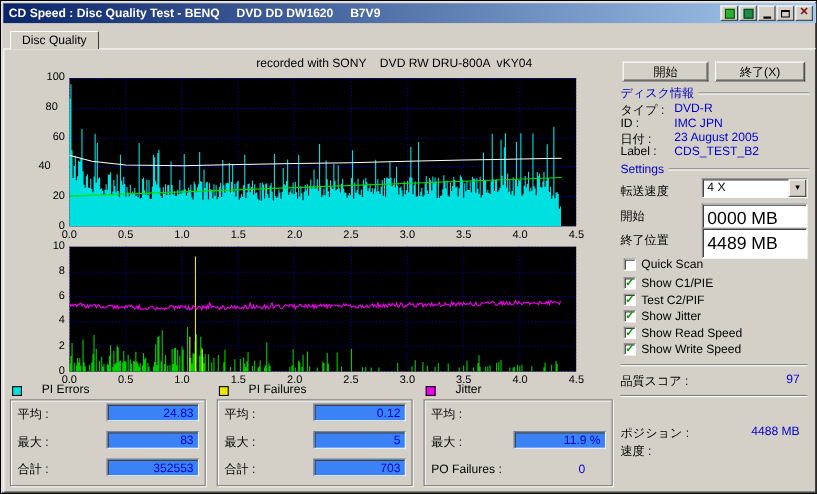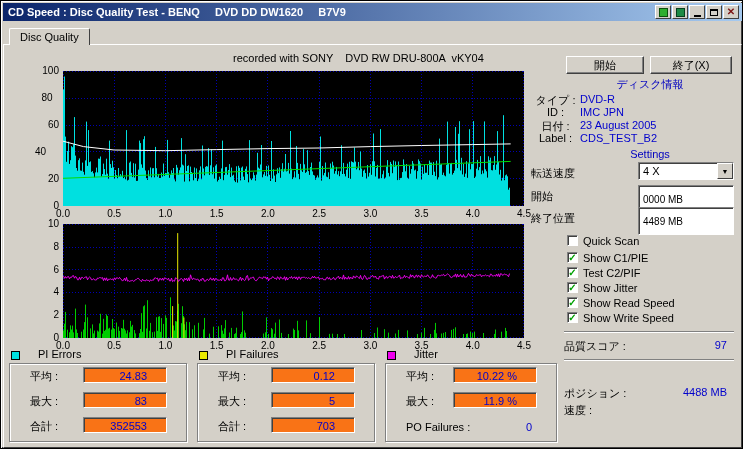--- a/index.html
+++ b/index.html
@@ -38,61 +38,61 @@
 
   .tick { position:absolute; font-size:10px; color:#000; }
 
   
   .btn { position:absolute; height:18px; background:#d4d0c8;
          border:1px solid; border-color:#fff #404040 #404040 #fff;
          box-shadow: inset -1px -1px 0 #808080;
          font-family:"Liberation Sans",sans-serif; font-size:11px;
          display:flex; align-items:center; justify-content:center; cursor:default; }
   .sect { position:absolute; left:563px; width:172px; display:flex; align-items:center; gap:4px;
-          color:#0000c0;flex-direction:column; }
+          color:#0000c0; }
   .hline { flex:1; height:2px; border-top:1px solid #808080; border-bottom:1px solid #fff; }
   .sep   { position:absolute; left:563px; width:170px; height:2px;
            border-top:1px solid #808080; border-bottom:1px solid #fff; }
 
-  .rp-row { position:absolute; left:530px; width:172px; display:flex;text-align:center; }
+  .rp-row { position:absolute; left:563px; width:172px; display:flex; }
   .rp-row .lbl { width:49px; flex:none; }
   .rp-row .val { color:#0000cc; }
 
   .rp-kv { position:absolute; left:563px; width:163px; display:flex; justify-content:space-between;text-align:right; }
   .rp-kv .val { color:#0000cc; }
 
   .tfield { position:absolute; left:637px; width:96px; height:28px; background:#fff;
             border:1px solid; border-color:#808080 #fff #fff #808080;
             box-shadow: inset 1px 1px 0 #404040;
-            font-family:"Liberation Sans",sans-serif; font-size:10px; padding:1px 3px 0 4px; }
+            font-family:"Liberation Sans",sans-serif; font-size:16px; padding:1px 3px 0 4px; }
   .combo { position:absolute; left:637px; width:96px; height:18px; display:flex;
            border:1px solid; border-color:#808080 #fff #fff #808080;
            box-shadow: inset 1px 1px 0 #404040; background:#fff; }
   .combo-val { flex:1; padding:2px 0 0 4px; }
   .combo-btn { width:16px; background:#d4d0c8; border:1px solid;
                border-color:#fff #404040 #404040 #fff;
                display:flex; align-items:center; justify-content:center; font-size:7px; }
 
   .cb-row { position:absolute; left:566px; height:13px; display:flex; align-items:center; gap:5px; }
   .cb { width:11px; height:11px; background:#fff; flex:none;
         border:1px solid; border-color:#808080 #fff #fff #808080;
         box-shadow: inset 1px 1px 0 #404040;
         color:#00a000; font-size:10px; font-weight:bold; line-height:9px; text-align:center; }
 
   
   .legend { position:absolute; top:348px; display:flex; align-items:flex-end; gap:18px; height:11px; }
   .sw { width:9px; height:9px; border:1px solid #000; }
   .groupbox { position:absolute; top:362px; height:79px;
               border:1px solid #808080; box-shadow: inset 1px 1px 0 #fff, 1px 1px 0 #fff; }
   .stat-row { position:absolute; left:0; width:100%; height:17px; }
-  .stat-label { position:absolute; left:20px; top:2px; }
-  .statfield { position:absolute; right:19px; top:0; width:84px; height:16px; background:#f97316;
+  .stat-label { position:absolute; left:6px; top:2px; }
+  .statfield { position:absolute; right:5px; top:0; width:84px; height:16px; background:#3b82f6;
                border:1px solid; border-color:#808080 #fff #fff #808080;
                box-shadow: inset 1px 1px 0 #404040;
-               color:#0000cc; text-align:right; padding:2px 19px 0 0; }
+               color:#0000cc; text-align:right; padding:2px 4px 0 0; }
   .po-val { position:absolute; right:24px; top:2px; color:#0000cc; }
 </style>
 </head>
 <body>
 
 <div class="window" id="stage">
 
   <div class="titlebar">
     <span class="title">CD Speed : Disc Quality Test - BENQ     DVD DD DW1620     B7V9</span>
     <div class="tb-btns">
@@ -243,21 +243,20 @@
     </div>
   </div>
 
   <div class="legend" style="left:386px;">
     <span class="sw" style="background: rgb(238, 0, 238);"></span>
     <span>Jitter</span>
   </div>
   <div class="groupbox" style="left:384px;width:172px;">
     <div class="stat-row" style="top:3px;">
       <span class="stat-label">平均 :</span>
-      <span class="statfield">10.22 %</span>
     </div>
     <div class="stat-row" style="top:28px;">
       <span class="stat-label">最大 :</span>
       <span class="statfield">11.9 %</span>
     </div>
     <div class="stat-row" style="top:55px;">
       <span class="stat-label">PO Failures :</span>
       <span class="po-val">0</span>
     </div>
   </div>

